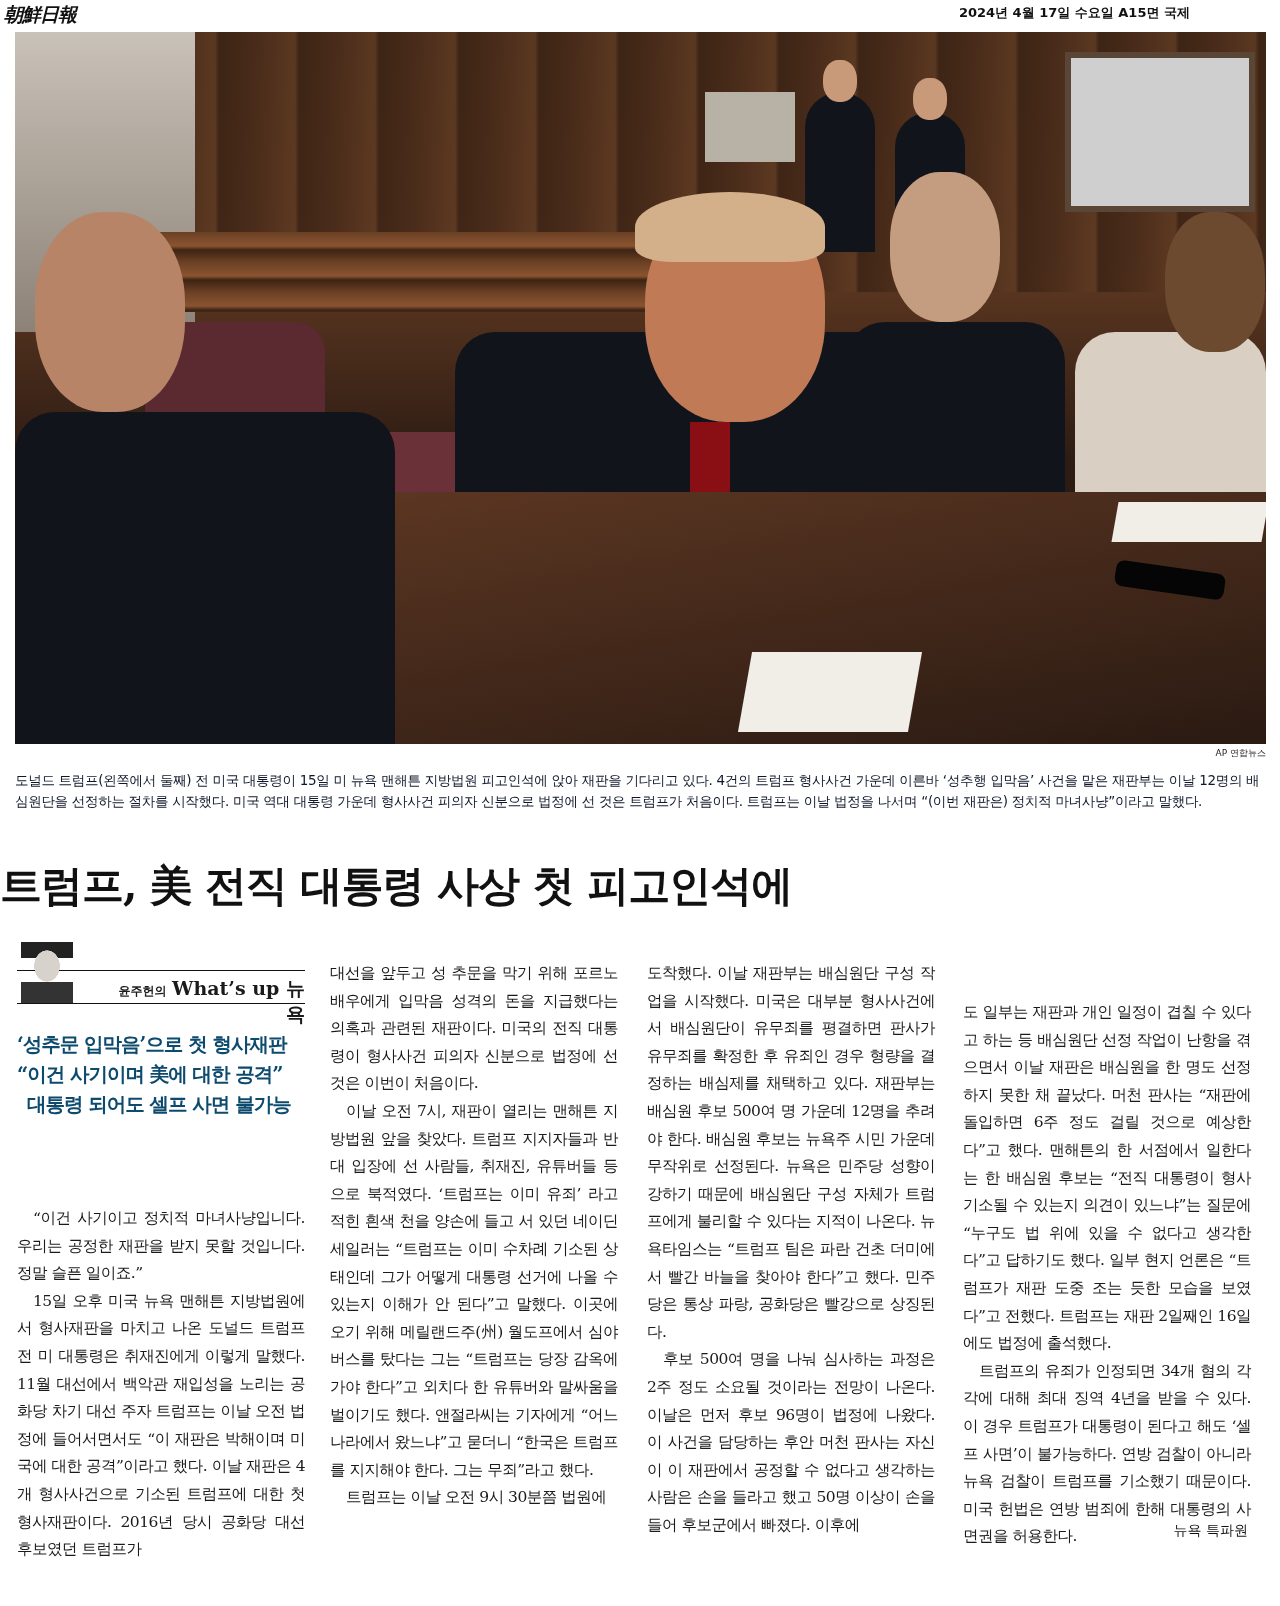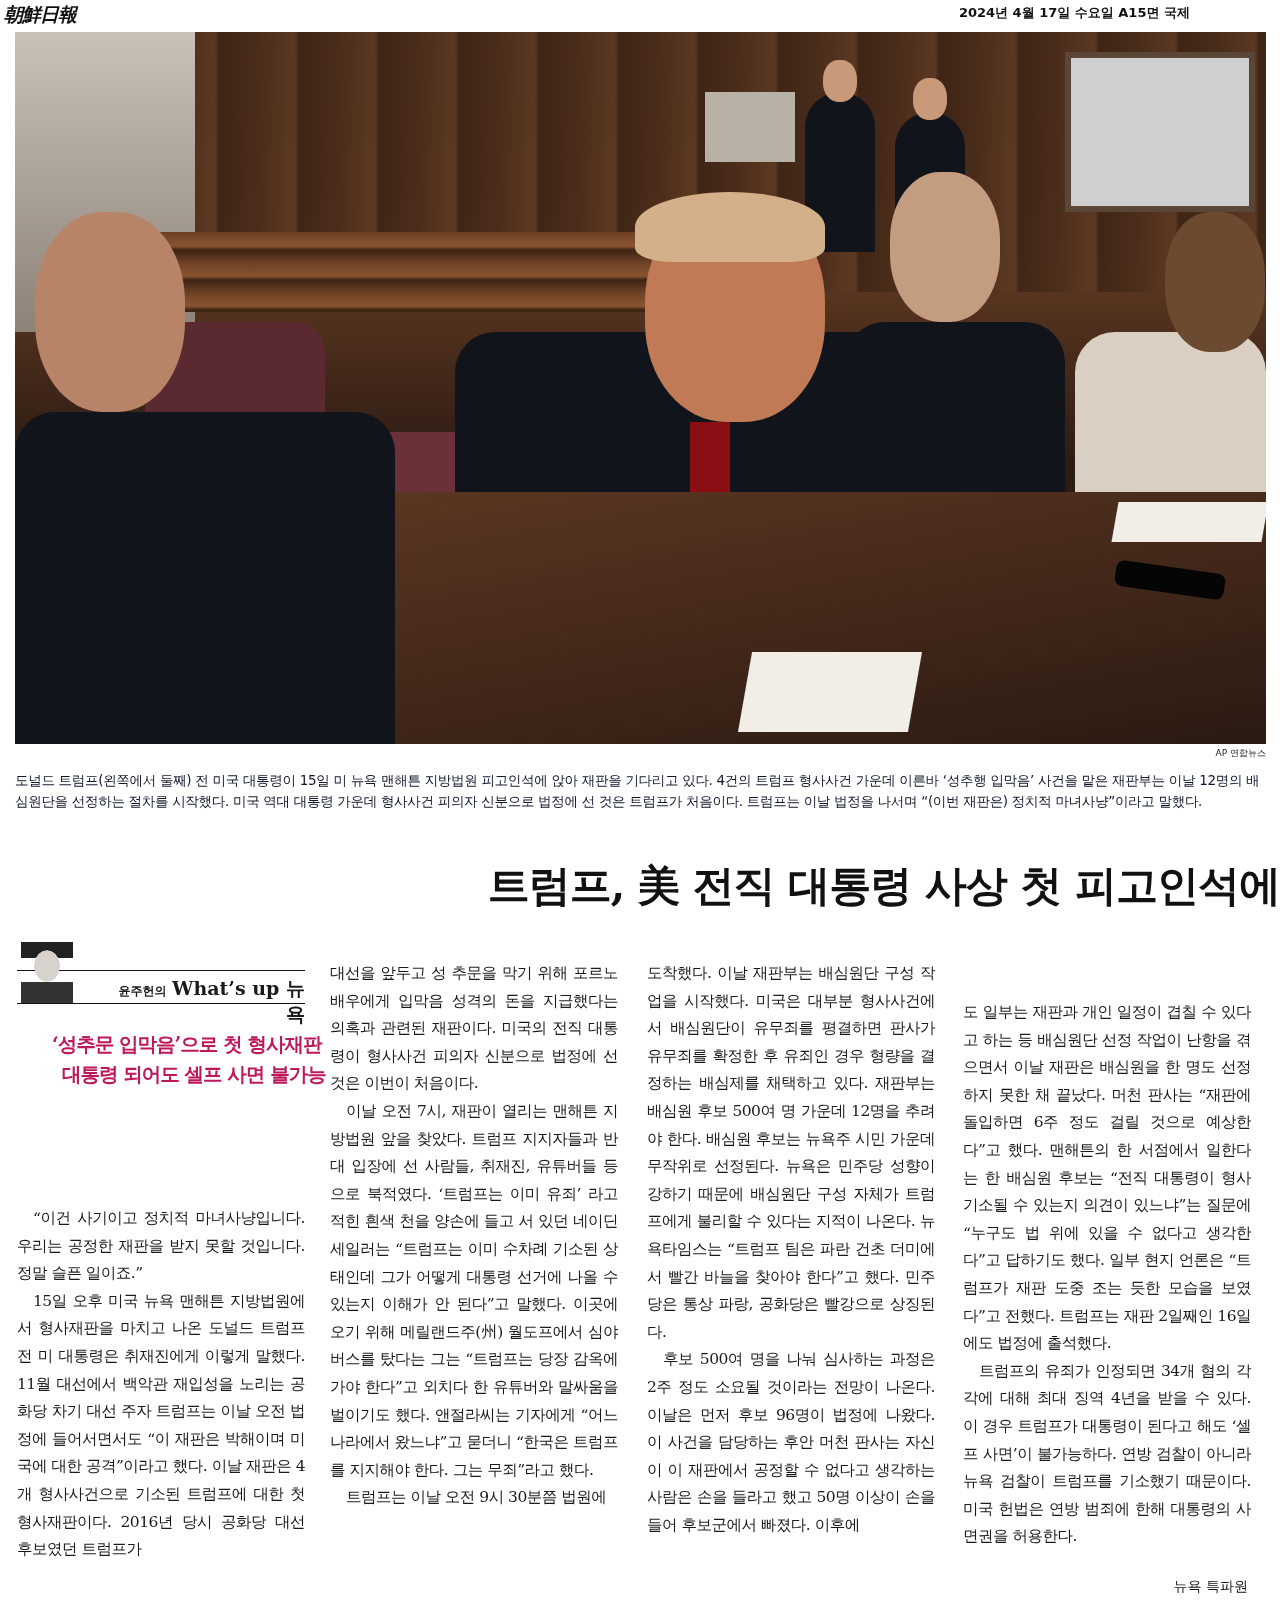--- a/index.html
+++ b/index.html
@@ -22,46 +22,46 @@
   .photo .table { position: absolute; left: 380px; top: 460px; width: 871px; height: 252px; background: linear-gradient(170deg, #5b3622, #2a1a12); }
   .photo .chair { position: absolute; background: #5a2a30; border-radius: 30px; }
   .photo .suit { position: absolute; background: #12141c; border-radius: 40px 40px 0 0; }
   .photo .face { position: absolute; border-radius: 45%; }
   .photo .paper { position: absolute; background: #f1eee8; transform: skewX(-10deg); }
   .photo .phone { position: absolute; background: #050505; border-radius: 8px; transform: rotate(8deg); }
 
   .credit { position: absolute; right: 14px; top: 747px; font-size: 9px; color: #222; }
   .caption { position: absolute; left: 15px; top: 770px; width: 1251px; font-size: 13.5px; line-height: 21px; color: #0f172a; letter-spacing: -0.3px; }
 
-  .headline { position: absolute; left: 0; top: 858px; width: 1280px; text-align: right; font-family: "DejaVu Serif", serif; font-weight: bold; font-size: 42px; letter-spacing: -1px; color: #111; }
+  .headline { position: absolute; left: 0; top: 858px; width: 1280px; text-align: left; font-family: "DejaVu Serif", serif; font-weight: bold; font-size: 42px; letter-spacing: -1px; color: #111; }
 
   .col { position: absolute; top: 958px; font-family: "DejaVu Serif", serif; font-size: 15.5px; line-height: 27.6px; color: #1a1a1a; text-align: justify; letter-spacing: -0.5px; }
   .col p { text-indent: 0; }
   .col p.ind { text-indent: 16px; }
   .col2 { left: 330px; width: 288px; top: 960px; }
   .col3 { left: 647px; width: 288px; top: 960px; }
   .col4 { left: 963px; width: 288px; top: 960px; margin-top: 39px; }
 
   .kicker { position: absolute; left: 17px; top: 940px; width: 288px; height: 64px; }
   .kicker .avatar { position: absolute; left: 4px; top: 2px; width: 52px; height: 62px;
     background: radial-gradient(ellipse 18px 22px at 26px 24px, #d8d2cc 70%, transparent 72%), linear-gradient(180deg, #222 0 16px, transparent 16px), linear-gradient(180deg, transparent 40px, #333 40px); }
   .kicker .rule-top { position: absolute; left: 0; top: 30px; width: 288px; height: 1px; background: #111; }
   .kicker .rule-bot { position: absolute; left: 0; top: 63px; width: 288px; height: 1px; background: #111; }
   .kicker .label { position: absolute; left: 86px; top: 36px; font-family: "DejaVu Sans", sans-serif; font-weight: bold; text-align: right; }
   .kicker .label .name { font-size: 12px; }
   .kicker .label .title { font-size: 19px; font-family: "DejaVu Serif", serif; }
 
-  .subheads { position: absolute; left: 17px; top: 1030px; width: 288px; font-family: "DejaVu Serif", serif; font-weight: bold; font-size: 19.5px; line-height: 30px; color: #be185d; letter-spacing: -1px; margin-left: 35px; }
+  .subheads { position: absolute; left: 17px; top: 1030px; width: 288px; font-family: "DejaVu Serif", serif; font-weight: bold; font-size: 19.5px; line-height: 30px; color: #0c4a6e; letter-spacing: -1px; }
   .subheads div { white-space: nowrap; }
   .subheads .s3, .subheads .s4 { padding-left: 10px; }
 
   .body1 { position: absolute; left: 17px; top: 1205px; width: 288px; font-family: "DejaVu Serif", serif; font-size: 15.5px; line-height: 27.6px; letter-spacing: -0.5px; text-align: justify; }
   .body1 p.ind { text-indent: 16px; }
 
-  .byline { position: absolute; right: 32px; top: 1578px; font-family: "DejaVu Sans", sans-serif; font-size: 14px; color: #111; }
+  .byline { position: absolute; right: 32px; top: 1522px; font-family: "DejaVu Sans", sans-serif; font-size: 14px; color: #111; }
 </style>
 </head>
 <body>
 
 <div class="masthead">
   <div class="logo">朝鮮日報</div>
   <div class="dateline">2024년 4월 17일 수요일 A15면 국제</div>
 </div>
 
 <div class="photo" role="img" aria-label="Donald Trump seated at defendant's table in Manhattan courtroom">
@@ -109,20 +109,21 @@
   <div class="avatar"></div>
   <div class="label">
     <span class="name">윤주헌의</span>
     <span class="title">What’s up 뉴욕</span>
   </div>
   <div class="rule-bot"></div>
 </div>
 
 <div class="subheads">
   <div class="s1">‘성추문 입막음’으로 첫 형사재판</div>
+  <div class="s2">“이건 사기이며 美에 대한 공격”</div>
   <div class="s4">대통령 되어도 셀프 사면 불가능</div>
 </div>
 
 <div class="body1">
   <p class="ind">“이건 사기이고 정치적 마녀사냥입니다. 우리는 공정한 재판을 받지 못할 것입니다. 정말 슬픈 일이죠.”</p>
   <p class="ind">15일 오후 미국 뉴욕 맨해튼 지방법원에서 형사재판을 마치고 나온 도널드 트럼프 전 미 대통령은 취재진에게 이렇게 말했다. 11월 대선에서 백악관 재입성을 노리는 공화당 차기 대선 주자 트럼프는 이날 오전 법정에 들어서면서도 “이 재판은 박해이며 미국에 대한 공격”이라고 했다. 이날 재판은 4개 형사사건으로 기소된 트럼프에 대한 첫 형사재판이다. 2016년 당시 공화당 대선 후보였던 트럼프가</p>
 </div>
 
 <div class="col col2">
   <p>대선을 앞두고 성 추문을 막기 위해 포르노 배우에게 입막음 성격의 돈을 지급했다는 의혹과 관련된 재판이다. 미국의 전직 대통령이 형사사건 피의자 신분으로 법정에 선 것은 이번이 처음이다.</p>

